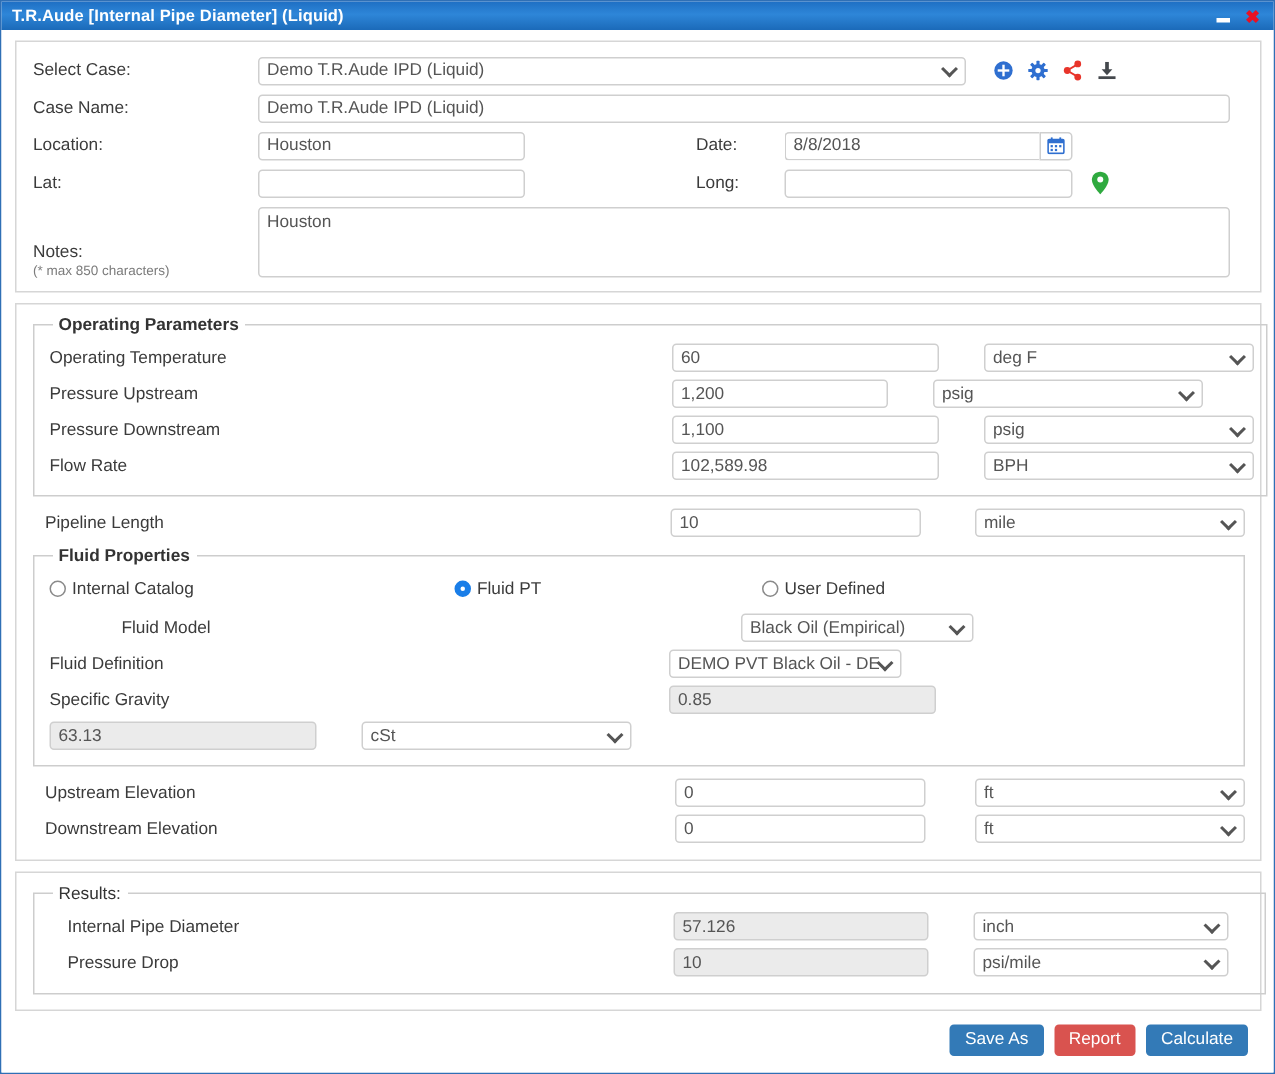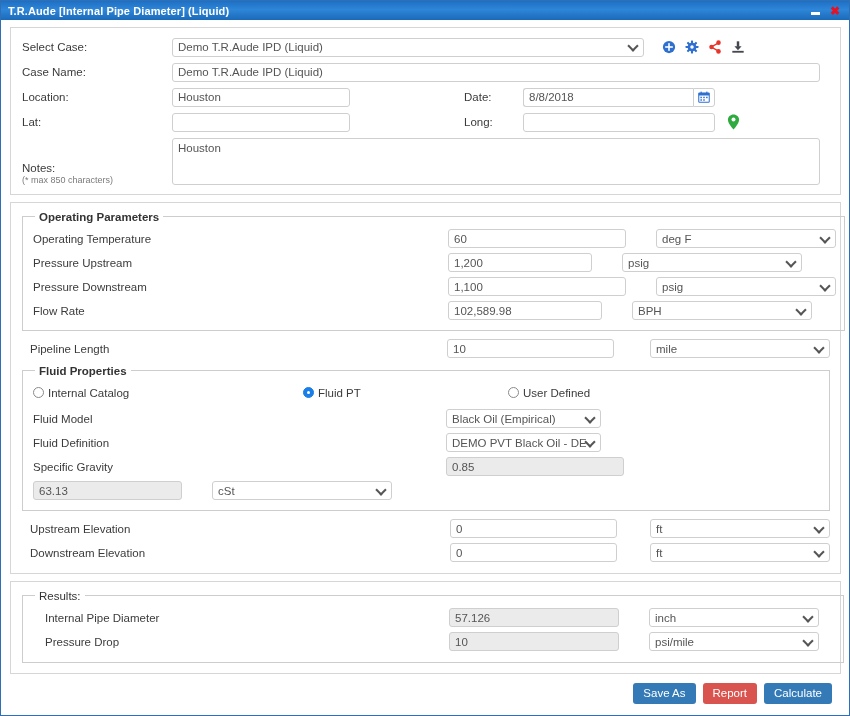--- a/index.html
+++ b/index.html
@@ -246,21 +246,21 @@
           <input class="fld" style="width: 178px;" value="1,100">
           <span class="selwrap" style="margin-left:30px;">
             <select class="sel" style="width:180px;">
               <option>psig</option>
             </select>
           </span>
         </div>
 
         <div class="prow">
           <span class="pname" style="width:415px; flex:0 0 415px;">Flow Rate</span>
-          <input class="fld" style="width: 154px;" value="102,589.98">
+          <input class="fld" style="width: 178px;" value="102,589.98">
           <span class="selwrap" style="margin-left:30px;">
             <select class="sel" style="width:180px;">
               <option>BPH</option>
             </select>
           </span>
         </div>
       </fieldset>
 
       <div class="prow" style="padding-left:8px;">
         <span class="pname" style="width:417px; flex:0 0 417px;">Pipeline Length</span>
@@ -284,21 +284,21 @@
             <span class="rdot on"></span>
             <span>Fluid PT</span>
           </span>
           <span class="radio">
             <span class="rdot"></span>
             <span>User Defined</span>
           </span>
         </div>
 
         <div class="prow">
-          <span class="pname" style="width:413px; flex:0 0 413px;">Fluid Model</span>
+          <span class="pname" style="width:413px; flex:0 0 413px;margin-left:48px;">Fluid Model</span>
           <span class="selwrap">
             <select class="sel" style="width:155px;">
               <option>Black Oil (Empirical)</option>
             </select>
           </span>
         </div>
 
         <div class="prow">
           <span class="pname" style="width:413px; flex:0 0 413px;">Fluid Definition</span>
           <span class="selwrap">
@@ -307,21 +307,21 @@
             </select>
           </span>
         </div>
 
         <div class="prow">
           <span class="pname" style="width:413px; flex:0 0 413px;">Specific Gravity</span>
           <input class="fld ro" style="width: 178px;" readonly="" value="0.85">
         </div>
 
         <div class="prow">
-          <input class="fld ro" style="width: 149px;" readonly="" value="63.13">
+          <input class="fld ro" style="width: 178px;" readonly="" value="63.13">
           <span class="selwrap" style="margin-left:30px;">
             <select class="sel" style="width:180px;">
               <option>cSt</option>
             </select>
           </span>
         </div>
       </fieldset>
 
       <div class="prow" style="padding-left:8px;">
         <span class="pname" style="width:420px; flex:0 0 420px;">Upstream Elevation</span>

